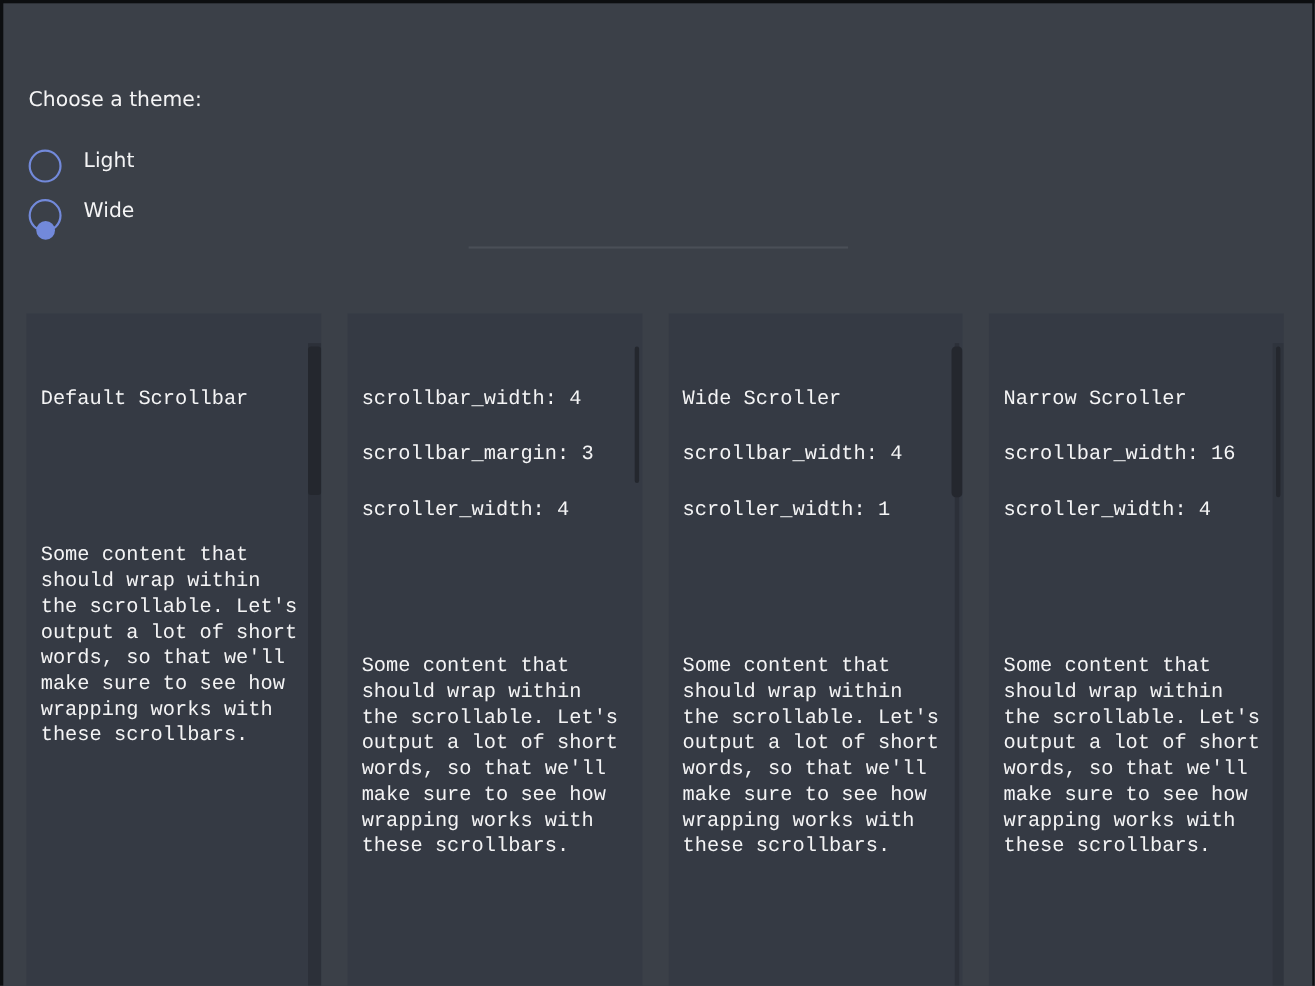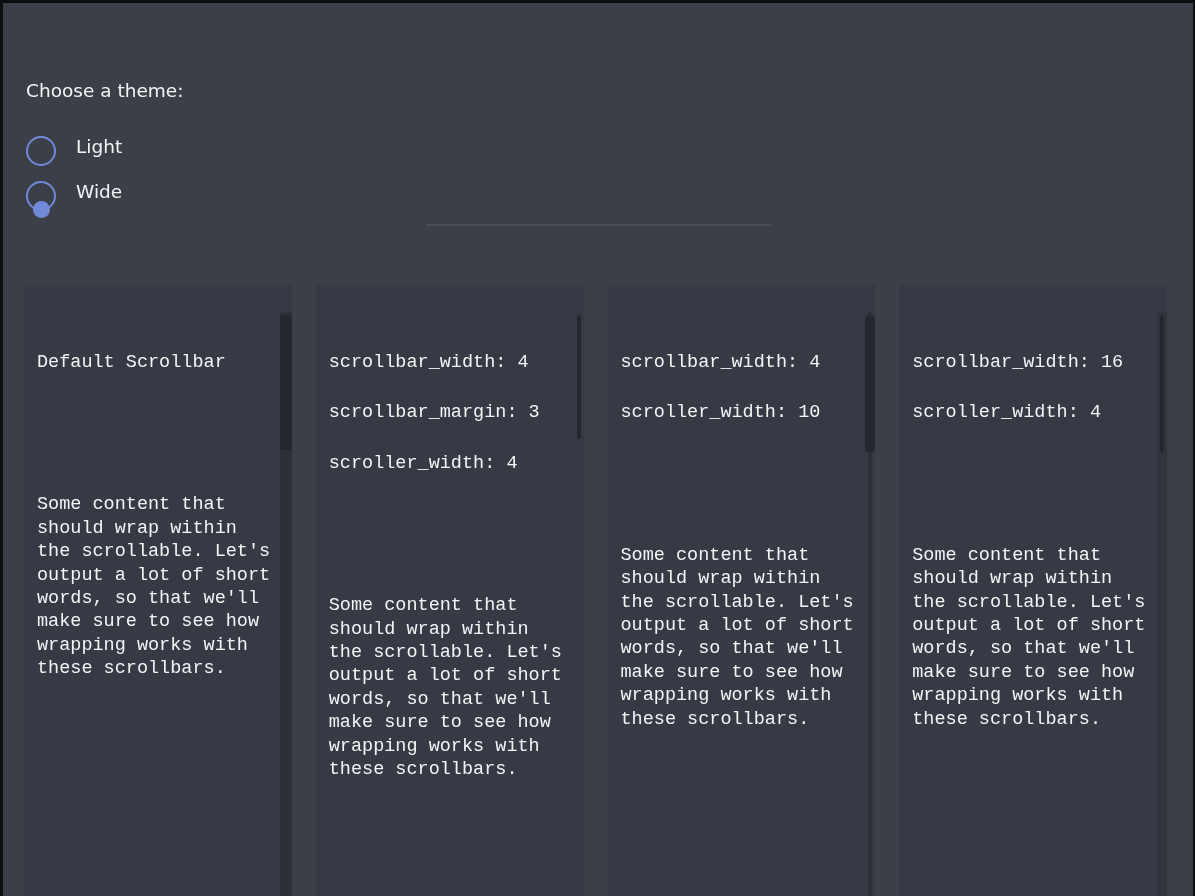--- a/index.html
+++ b/index.html
@@ -174,32 +174,34 @@
           <div class="title-line">scroller_width: 4</div>
         </div>
         <p class="content">Some content that should wrap within the scrollable. Let's output a lot of short words, so that we'll make sure to see how wrapping works with these scrollbars.</p>
       </div>
       <div class="sb-thumb"></div>
     </div>
 
     <div class="panel panel--wide">
       <div class="panel-inner">
         <div>
+          <div class="title-line">Wide Scroller</div>
           <div class="title-line">scrollbar_width: 4</div>
-          <div class="title-line">scroller_width: 10</div>
+          <div class="title-line">scroller_width: 1</div>
         </div>
         <p class="content">Some content that should wrap within the scrollable. Let's output a lot of short words, so that we'll make sure to see how wrapping works with these scrollbars.</p>
       </div>
       <div class="sb-track"></div>
       <div class="sb-thumb"></div>
     </div>
 
     <div class="panel panel--narrow">
       <div class="panel-inner">
         <div>
+          <div class="title-line">Narrow Scroller</div>
           <div class="title-line">scrollbar_width: 16</div>
           <div class="title-line">scroller_width: 4</div>
         </div>
         <p class="content">Some content that should wrap within the scrollable. Let's output a lot of short words, so that we'll make sure to see how wrapping works with these scrollbars.</p>
       </div>
       <div class="sb-track"></div>
       <div class="sb-thumb"></div>
     </div>
 
   </main>

